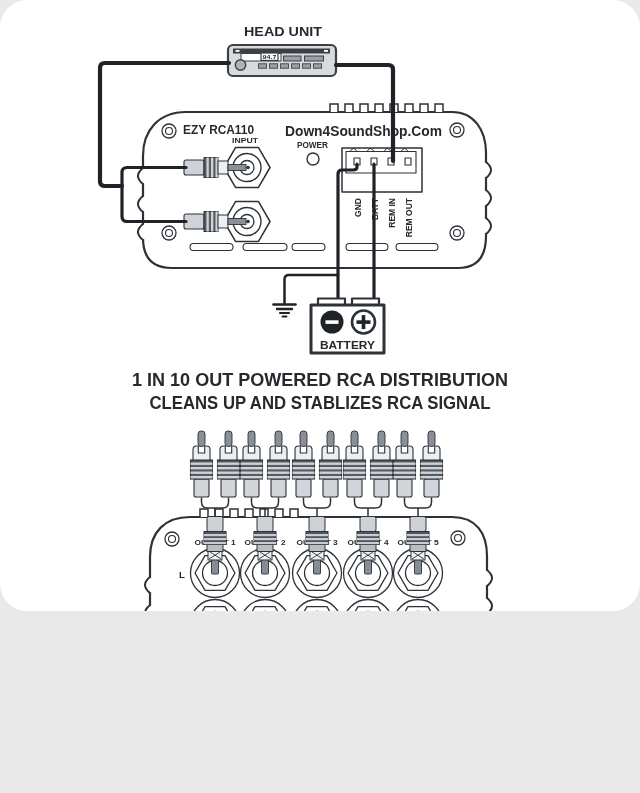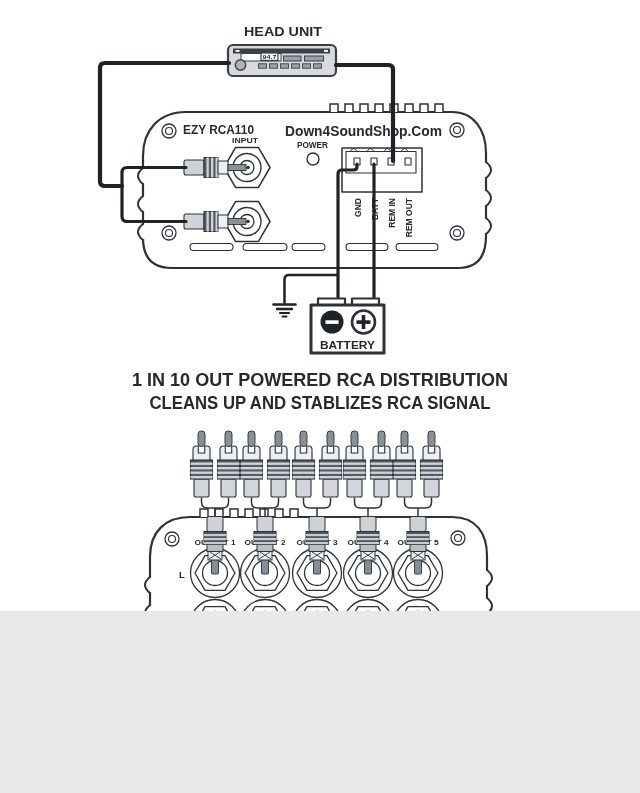--- a/index.html
+++ b/index.html
@@ -1,16 +1,16 @@
 <!DOCTYPE html>
 <html style="--outline: #2d3238; --wire: #1f2327; --text: #26292d; --metal_light: #d2d5d9; --metal_mid: #9aa0a7; --metal_dark: #565c64; --pin_gray: #8a9096;"><head>
 <meta charset="utf-8">
 <style>
   html,body{margin:0;padding:0;background:#e9e9e9;}
-  .page{width:640px;height:611px;background:#ffffff;position:relative;margin:0 auto;overflow:hidden;}
+  .page{width:640px;height:611px;background:#ffffff;position:relative;margin:0 auto;overflow:hidden;border-radius:27px;}
   svg{display:block;}
   svg text{font-family:"Liberation Sans","DejaVu Sans",sans-serif;font-weight:700;fill:var(--text,#26292d);}
   .s{fill:#fff;stroke:var(--outline,#2d3238);stroke-width:1.4;stroke-linejoin:round;}
   .sw2{stroke-width:2.2;}
   .sw1{stroke-width:1.1;}
   .thin{fill:none;stroke:var(--outline,#2d3238);stroke-width:1.5;}
   .wire{fill:none;stroke:var(--wire,#1f2327);stroke-linecap:round;stroke-linejoin:round;}
   .w4{stroke-width:4.2;}
   .w3{stroke-width:3.2;}
   .w25{stroke-width:2.5;}

